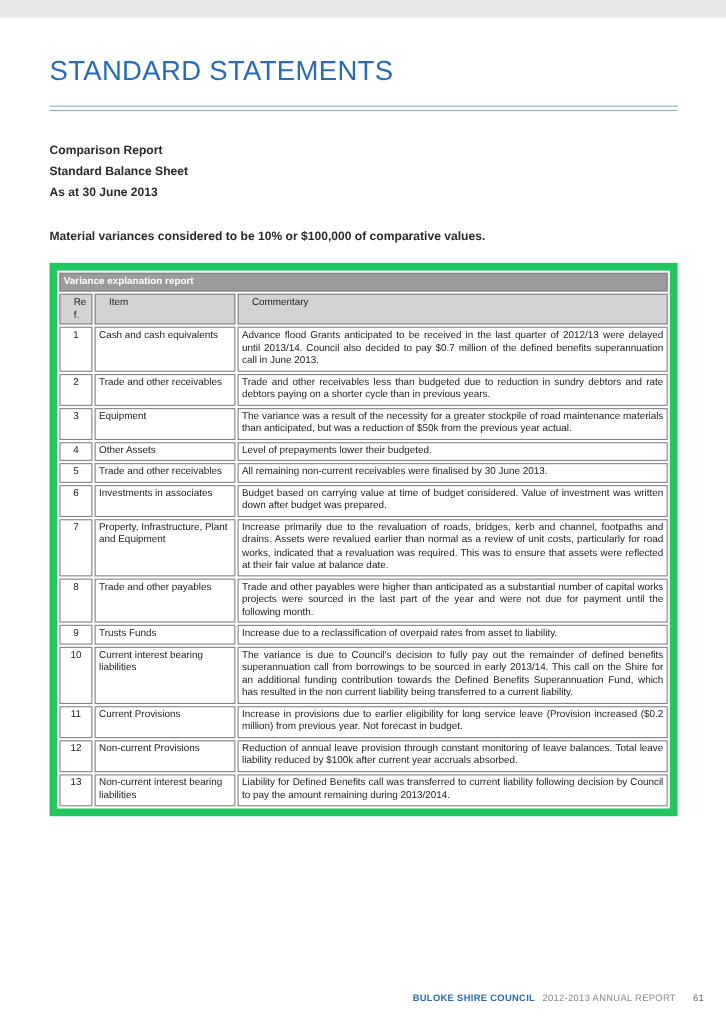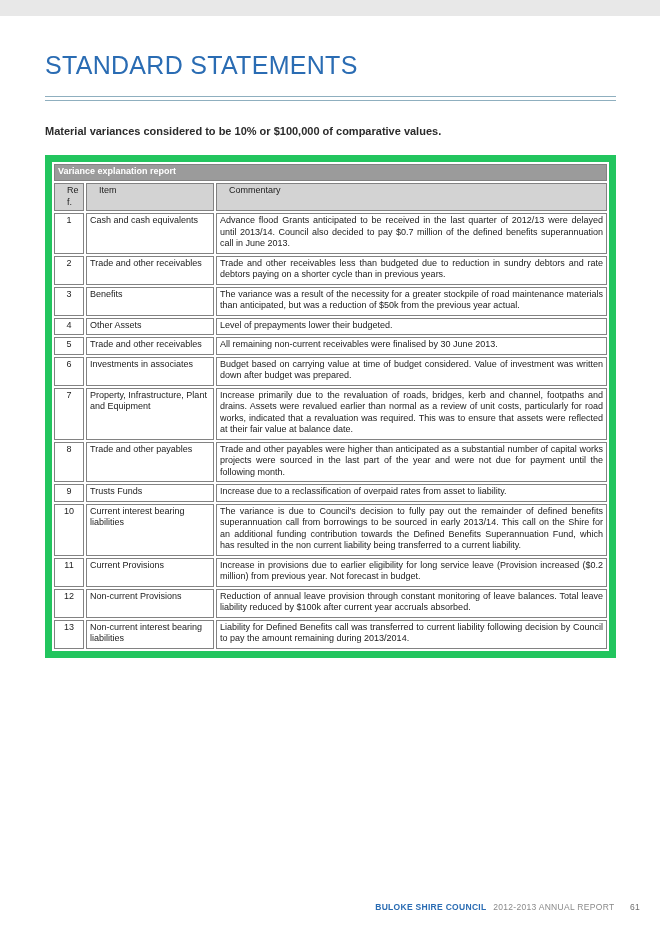--- a/index.html
+++ b/index.html
@@ -95,20 +95,25 @@
 </head>
 <body>
 
 <div class="page">
   <div class="content">
 
     <h1 class="doc-title">STANDARD STATEMENTS</h1>
 
     <div class="header-rule"></div>
 
+    <div class="subheads">
+      <div class="line">Comparison Report</div>
+      <div class="line">Standard Balance Sheet</div>
+      <div class="line">As at 30 June 2013</div>
+    </div>
 
     <p class="note">Material variances considered to be 10% or $100,000 of comparative values.</p>
 
     <table class="variance">
       <colgroup>
         <col style="width:30px">
         <col style="width:128px">
         <col>
       </colgroup>
       <thead>
@@ -129,21 +134,21 @@
   </tr>
 
   <tr>
     <td class="ref">2</td>
     <td class="item">Trade and other receivables</td>
     <td class="commentary">Trade and other receivables less than budgeted due to reduction in sundry debtors and rate debtors paying on a shorter cycle than in previous years.</td>
   </tr>
 
   <tr>
     <td class="ref">3</td>
-    <td class="item">Benefits</td>
+    <td class="item">Equipment</td>
     <td class="commentary">The variance was a result of the necessity for a greater stockpile of road maintenance materials than anticipated, but was a reduction of $50k from the previous year actual.</td>
   </tr>
 
   <tr>
     <td class="ref">4</td>
     <td class="item">Other Assets</td>
     <td class="commentary">Level of prepayments lower their budgeted.</td>
   </tr>
 
   <tr>

